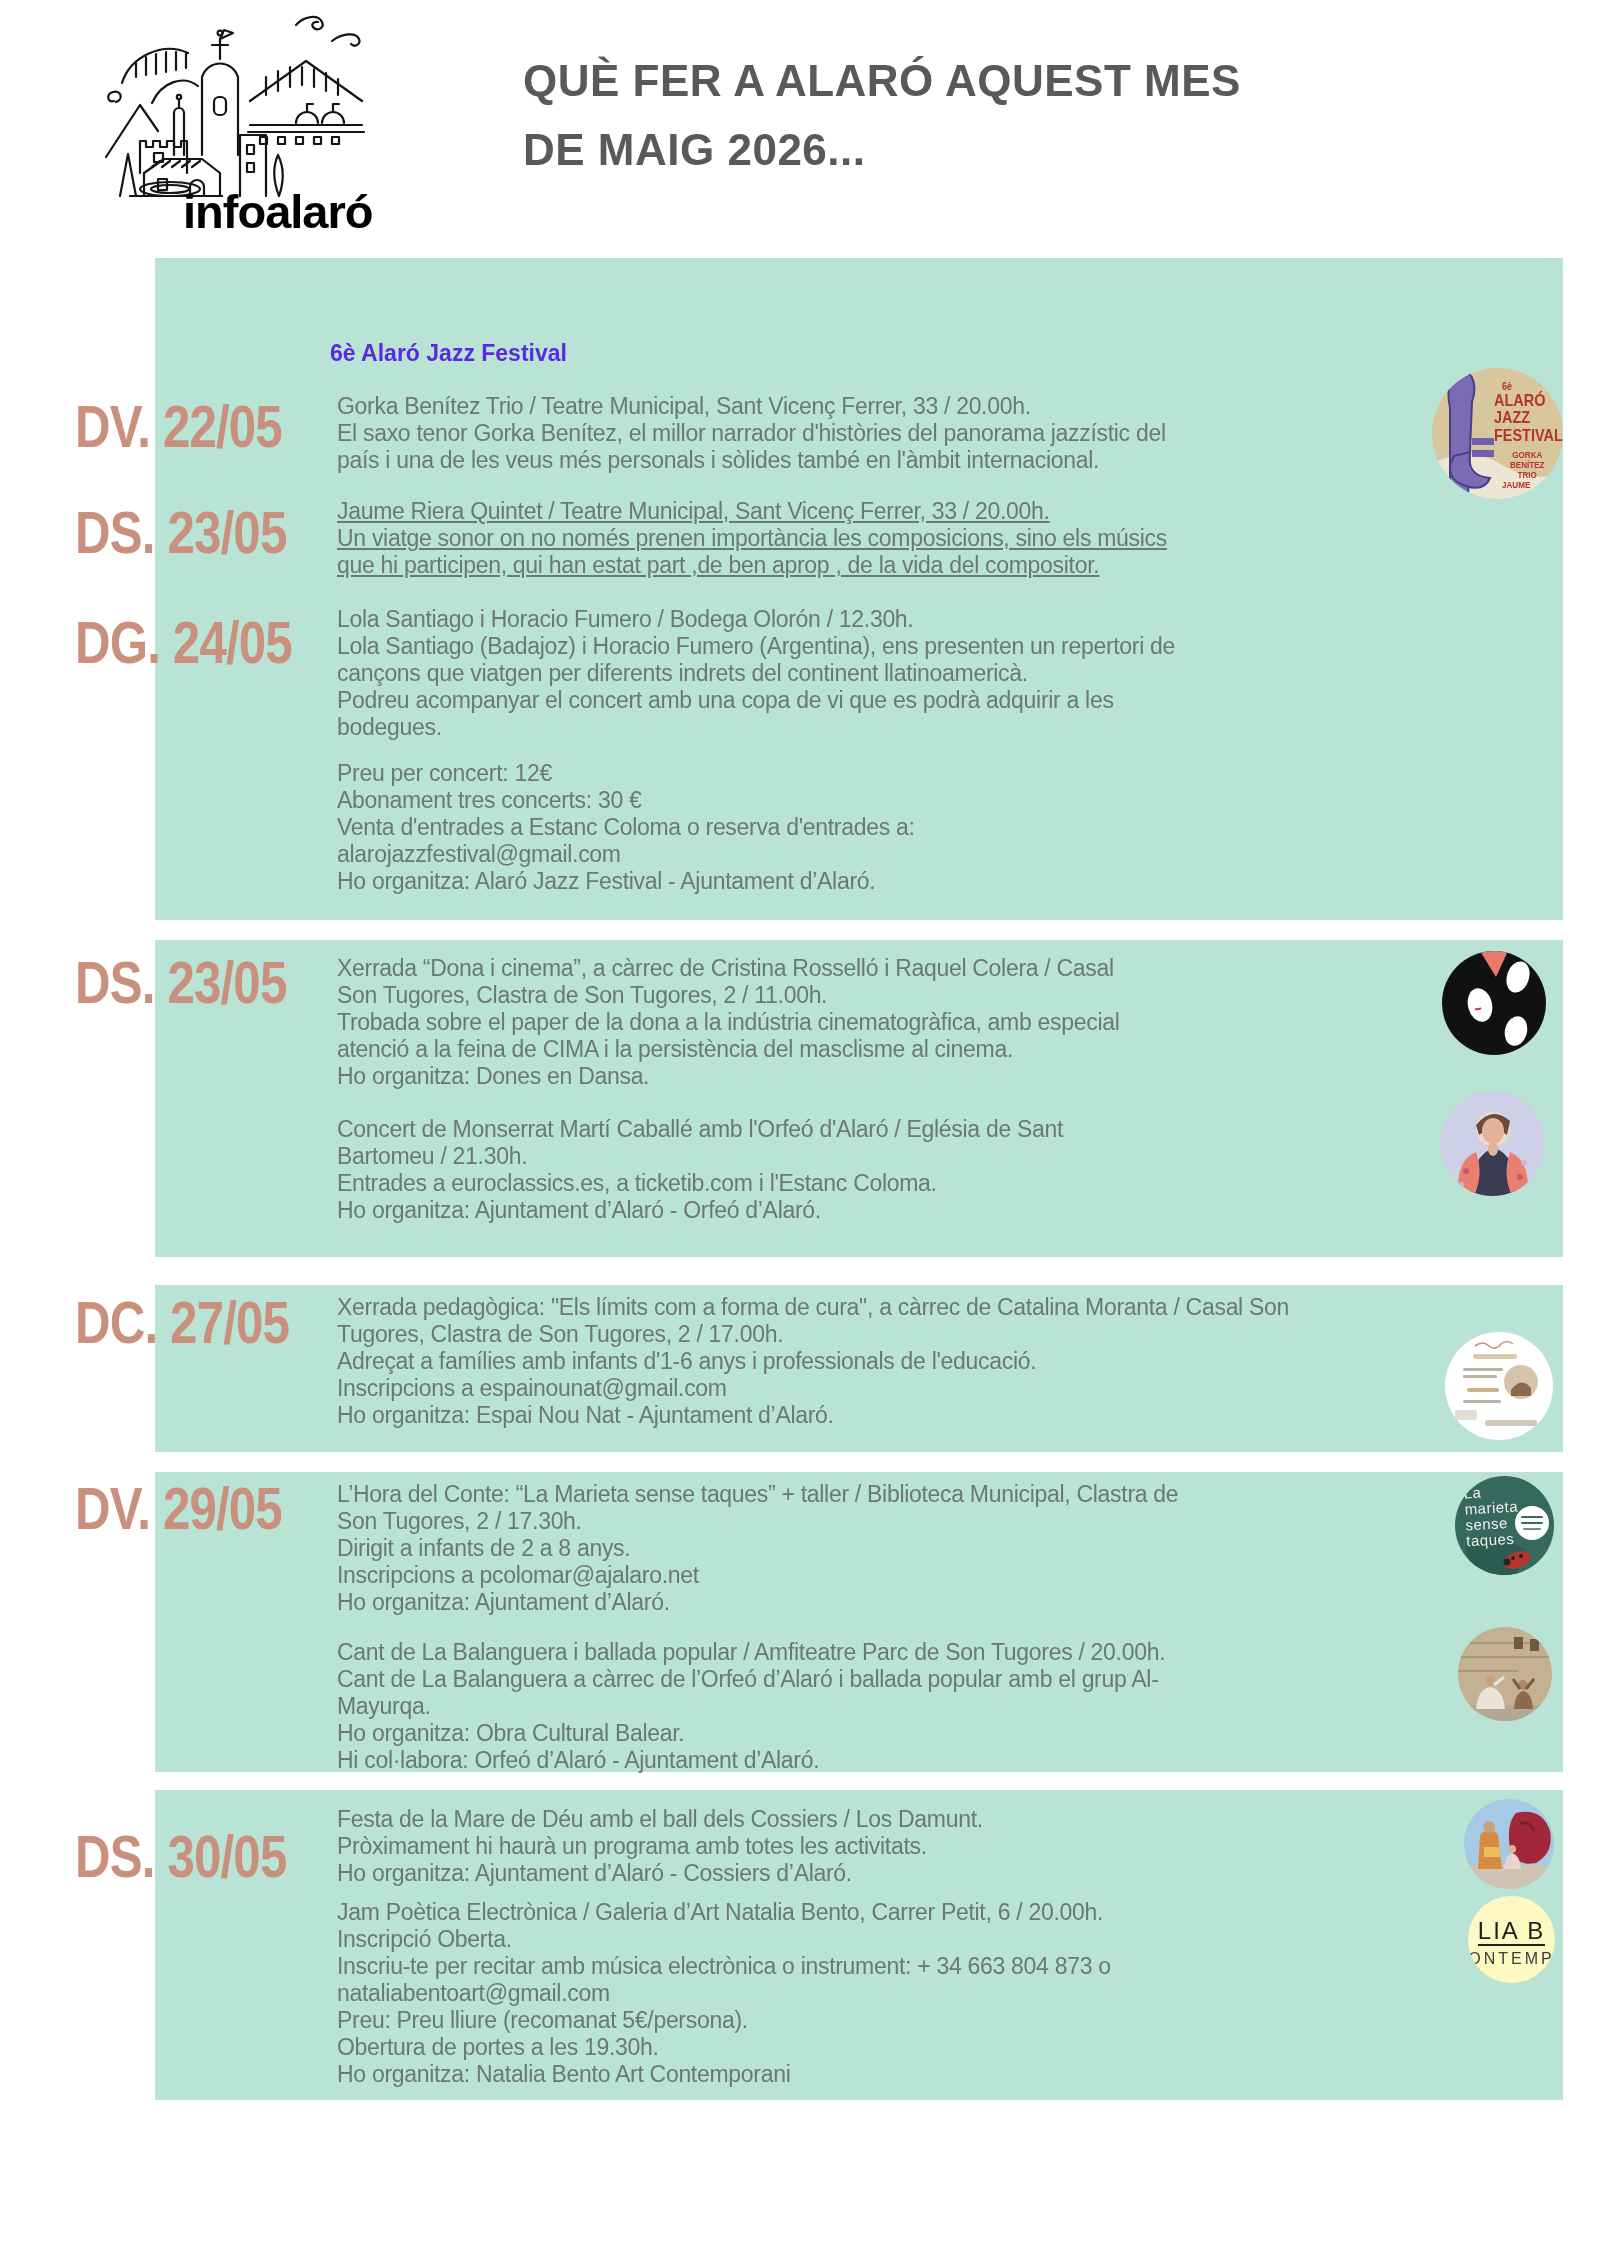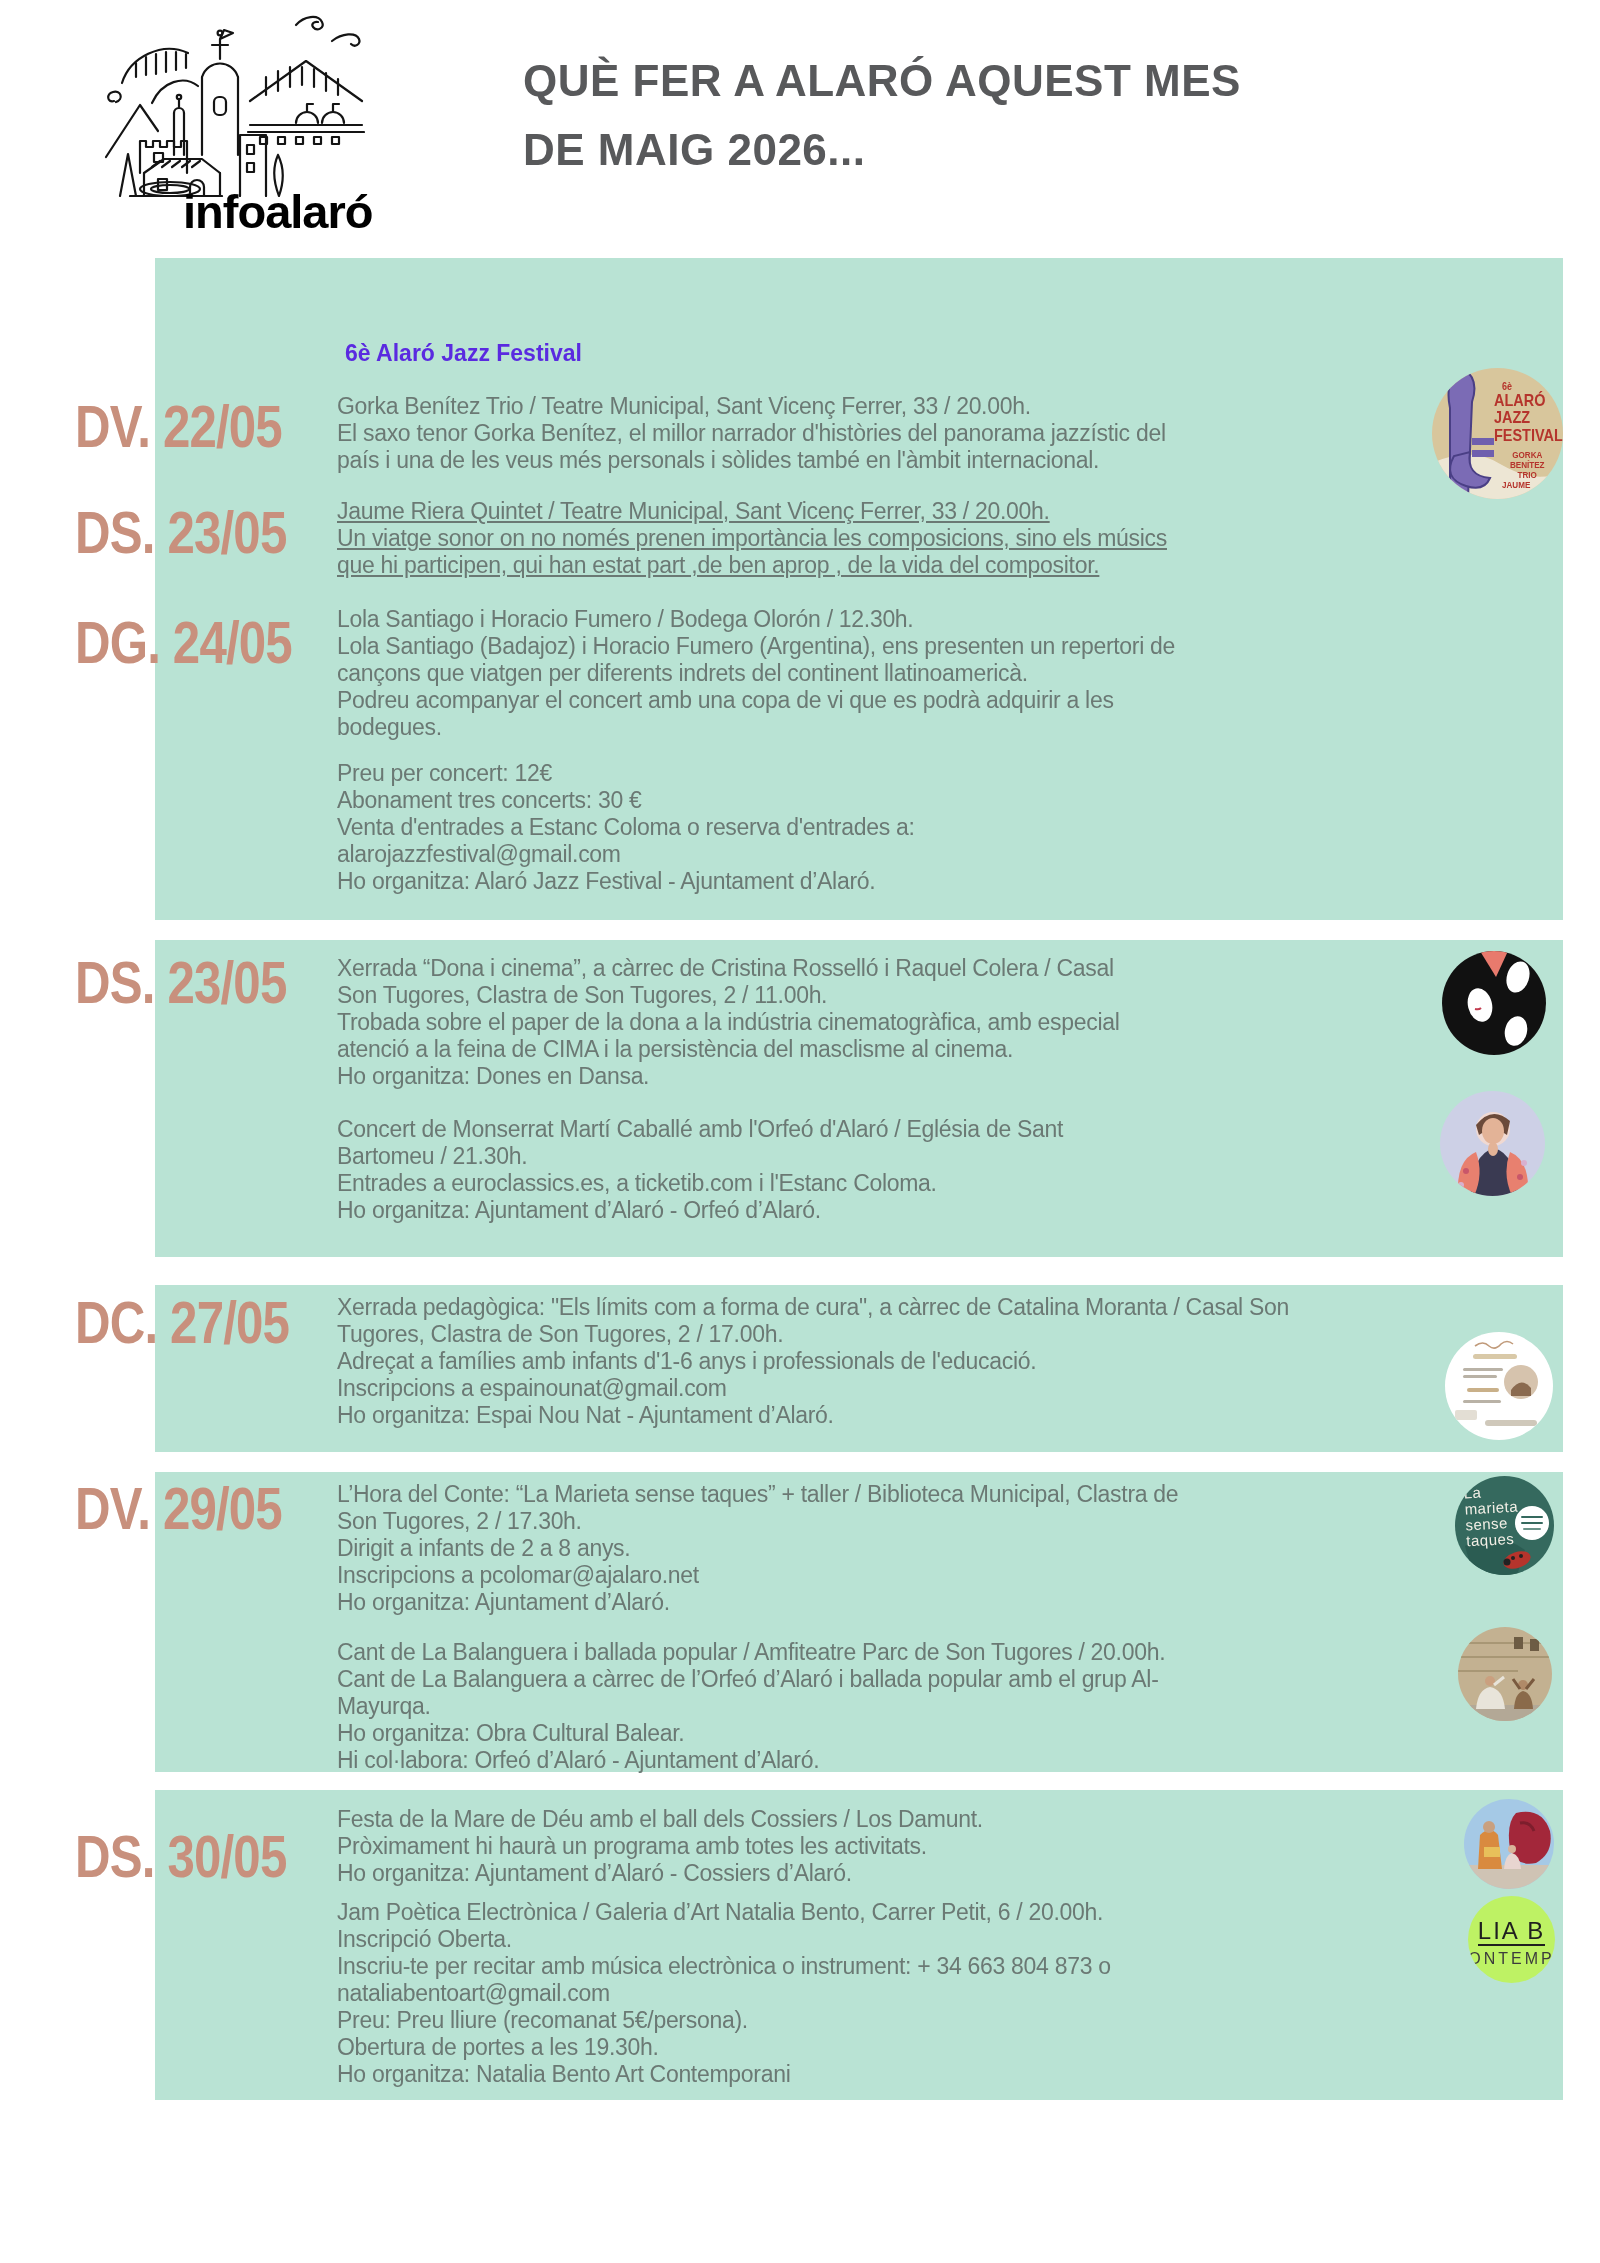--- a/index.html
+++ b/index.html
@@ -11,38 +11,38 @@
   .logo-text{left:183px;top:184px;font-size:47px;font-weight:bold;color:#000000;letter-spacing:-1px;}
   .page-title{
     left:523px;top:46px;font-size:44px;line-height:69px;font-weight:bold;
     color:#58595b;white-space:pre-line;letter-spacing:0.5px;
   }
   .block{left:155px;width:1408px;background:#b9e3d4;}
   .date{
     left:75px;color:#c8907d;font-weight:bold;font-size:60px;line-height:62px;
     transform:scaleX(0.82);transform-origin:left top;white-space:nowrap;letter-spacing:-1px;
   }
-  .heading{left:345px;top:340px;font-size:23px;font-weight:bold;color:#5a2ae0;}
+  .heading{left:330px;top:340px;font-size:23px;font-weight:bold;color:#5a2ae0;}
   .event{
     left:337px;width:1100px;color:#6b7974;font-size:23px;line-height:27px;
     white-space:pre-line;letter-spacing:-0.3px;
   }
   .event.wide{width:1230px;}
   .thumb{position:absolute;border-radius:50%;overflow:hidden;}
   .thumb svg{display:block;width:100%;height:100%;}
   
   .jazz-bg{background:#d8c69c;}
   .jazz-txt{position:absolute;color:#b5342c;font-weight:bold;text-align:left;transform:scaleX(0.85);transform-origin:left top;line-height:1.02;}
   .jazz-small{position:absolute;color:#b5342c;font-weight:bold;transform:scaleX(0.9);transform-origin:left top;}
   
   .marieta-bg{background:#35695e;}
   .marieta-txt{position:absolute;left:10px;top:8px;color:#f2efe6;font-size:15px;line-height:16px;white-space:pre-line;transform:rotate(-3deg);letter-spacing:0.5px;}
   .marieta-dot{position:absolute;background:#ffffff;border-radius:50%;}
   
-  .bento-bg{background:#bef264;}
+  .bento-bg{background:#fef9c3;}
   .bento-l1{position:absolute;left:0;right:0;top:24%;text-align:center;color:#1f1f1f;font-size:24px;letter-spacing:2px;}
   .bento-rule{position:absolute;left:12%;right:12%;top:55%;height:2px;background:#1f1f1f;}
   .bento-l2{position:absolute;left:0;right:0;top:62%;text-align:center;color:#3c3c3c;font-size:16px;letter-spacing:3px;}
   .flyer-bar{position:absolute;background:#b9b2a6;border-radius:2px;}
 </style>
 </head>
 <body>
 
 <div>
 

